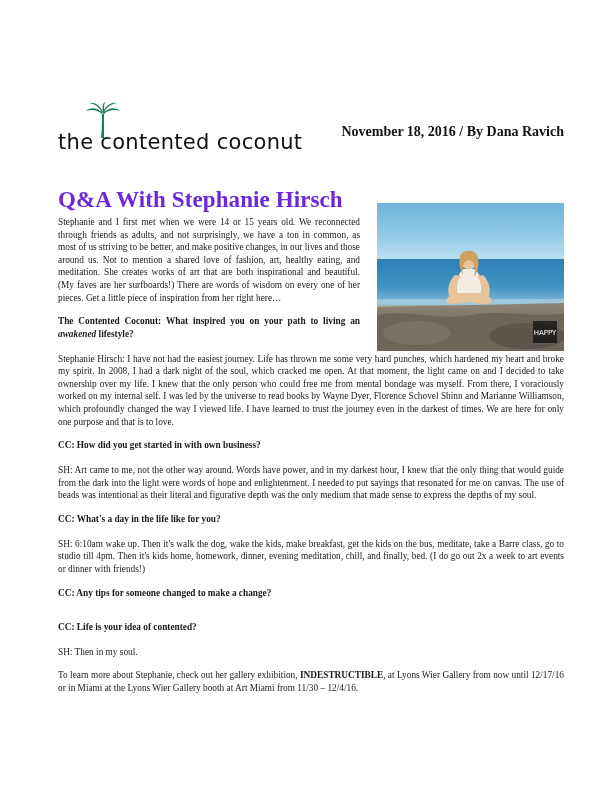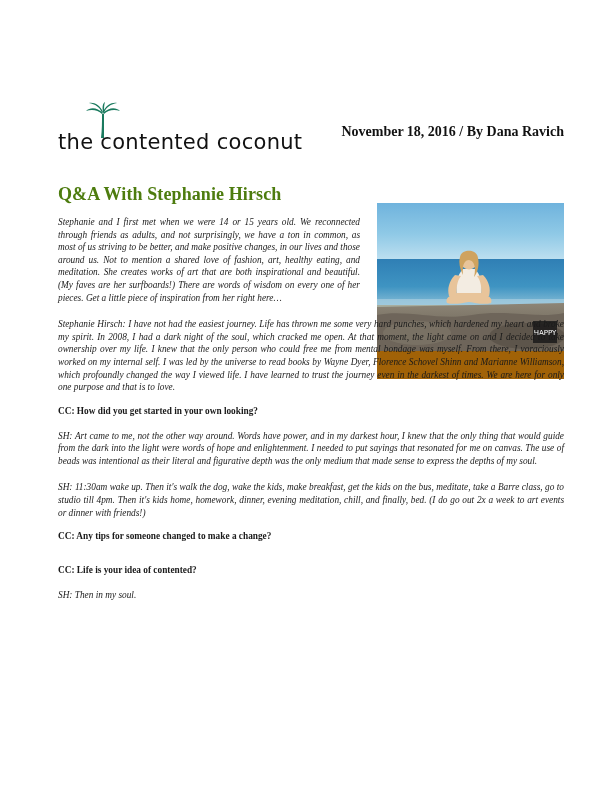--- a/index.html
+++ b/index.html
@@ -66,51 +66,50 @@
     font-weight: bold;
     color: #111111;
     white-space: nowrap;
   }
 
   
   .title {
     position: absolute;
     left: 58px;
     top: 132px;
-    font-size: 18px;
+    font-size: 23px;
     font-weight: bold;
-    color: #4d7c0f;
+    color: #6d28d9;
     letter-spacing: 0.1px;
   }
 
   
   .photo {
     position: absolute;
     right: 48px;
     top: 163px;
     width: 187px;
-    height: 176px;
+    height: 148px;
     overflow: hidden;
     background: #a16207;
   }
   .photo svg { display: block; }
 
   
   .body {
     position: absolute;
     left: 58px;
     top: 176px;
     width: 506px;
     font-size: 9.3px;
     line-height: 12.6px;
     text-align: justify;
   }
   .para {
     margin: 0 0 11px 0;
-    font-style: italic;
   }
   .para.narrow {
     width: 302px;
     text-align: justify;
   }
   .q {
     font-weight: bold;
   }
   .q.narrow {
     width: 302px;
@@ -181,34 +180,37 @@
       </g>
       <rect x="156" y="118" width="24" height="22" fill="#1a1a1a" opacity="0.85"></rect>
       <text x="168" y="132" font-size="7" fill="#ffffff" text-anchor="middle" font-family="DejaVu Sans, sans-serif">HAPPY</text>
     </svg>
   </div>
 
   <div class="body">
 
     <p class="para narrow">Stephanie and I first met when we were 14 or 15 years old. We reconnected through friends as adults, and not surprisingly, we have a ton in common, as most of us striving to be better, and make positive changes, in our lives and those around us. Not to mention a shared love of fashion, art, healthy eating, and meditation. She creates works of art that are both inspirational and beautiful. (My faves are her surfboards!) There are words of wisdom on every one of her pieces. Get a little piece of inspiration from her right here…</p>
 
+    <p class="q narrow"><span>The Contented Coconut: What inspired you on your path to living an </span><em>awakened</em><span> lifestyle?</span></p>
 
     <div class="spacer-lg"></div>
 
     <p class="para">Stephanie Hirsch: I have not had the easiest journey. Life has thrown me some very hard punches, which hardened my heart and broke my spirit. In 2008, I had a dark night of the soul, which cracked me open. At that moment, the light came on and I decided to take ownership over my life. I knew that the only person who could free me from mental bondage was myself. From there, I voraciously worked on my internal self. I was led by the universe to read books by Wayne Dyer, Florence Schovel Shinn and Marianne Williamson, which profoundly changed the way I viewed life. I have learned to trust the journey even in the darkest of times. We are here for only one purpose and that is to love.</p>
 
-    <p class="q">CC: How did you get started in your own looking?</p>
+    <p class="q">CC: How did you get started in with own business?</p>
     <div class="spacer-lg"></div>
     <p class="para">SH: Art came to me, not the other way around. Words have power, and in my darkest hour, I knew that the only thing that would guide from the dark into the light were words of hope and enlightenment. I needed to put sayings that resonated for me on canvas. The use of beads was intentional as their literal and figurative depth was the only medium that made sense to express the depths of my soul.</p>
 
-    <div class="spacer-lg"></div>
-    <p class="para">SH: 11:30am wake up. Then it's walk the dog, wake the kids, make breakfast, get the kids on the bus, meditate, take a Barre class, go to studio till 4pm. Then it's kids home, homework, dinner, evening meditation, chill, and finally, bed. (I do go out 2x a week to art events or dinner with friends!)</p>
+    <p class="q">CC: What's a day in the life like for you?</p>
+    <div class="spacer-lg"></div>
+    <p class="para">SH: 6:10am wake up. Then it's walk the dog, wake the kids, make breakfast, get the kids on the bus, meditate, take a Barre class, go to studio till 4pm. Then it's kids home, homework, dinner, evening meditation, chill, and finally, bed. (I do go out 2x a week to art events or dinner with friends!)</p>
 
     <p class="q">CC: Any tips for someone changed to make a change?</p>
     <div class="spacer-lg"></div>
 
     <p class="q">CC: Life is your idea of contented?</p>
     <div class="spacer-lg"></div>
     <p class="para">SH: Then in my soul.</p>
 
+    <p class="para"><span>To learn more about Stephanie, check out her gallery exhibition, </span><strong>INDESTRUCTIBLE</strong><span>, at Lyons Wier Gallery from now until 12/17/16 or in Miami at the Lyons Wier Gallery booth at Art Miami from 11/30 – 12/4/16.</span></p>
 
   </div>
 </div>
 
 </body></html>

